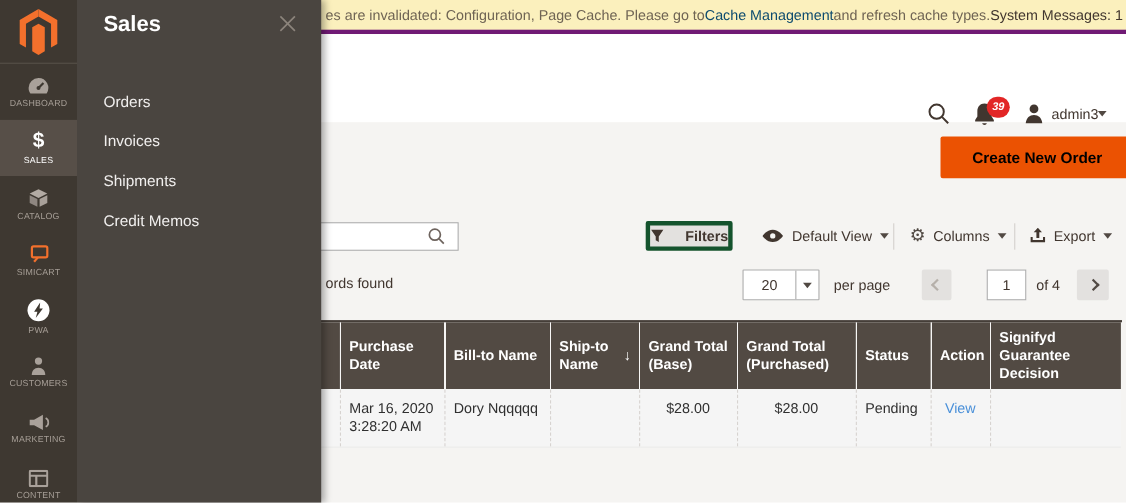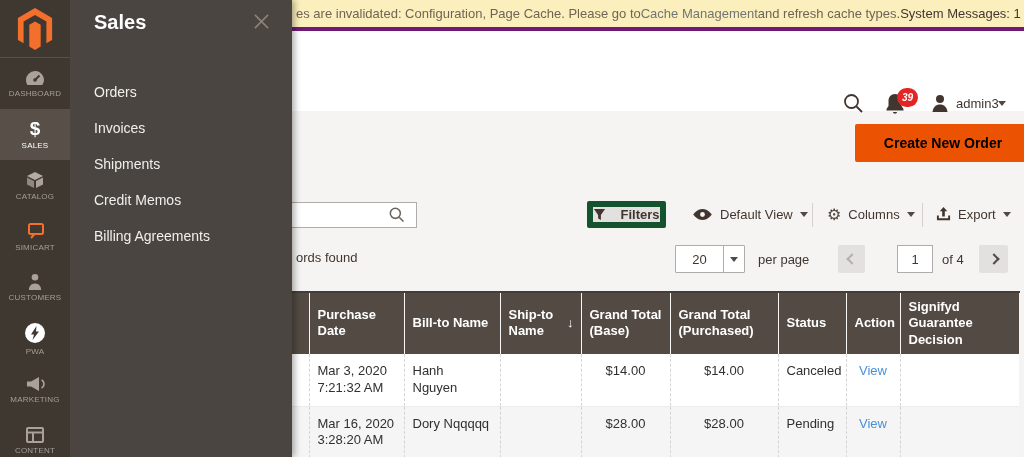--- a/index.html
+++ b/index.html
@@ -1,20 +1,20 @@
 <!DOCTYPE html>
 <html><head>
 <meta charset="utf-8">
 <style>
   * { margin:0; padding:0; box-sizing:border-box; }
   html,body { width:1024px; height:457px; overflow:hidden; font-family:"Liberation Sans", sans-serif; background:#fff; position:relative; }
 
   
   .notif-bar { position:absolute; top:0; left:0; width:1024px; height:31px; background:#fbf0bd; border-bottom:4px solid #701a75; display:flex; align-items:center; padding-left:296px; padding-right:14px; font-size:13px; color:#6f6454; z-index:2; white-space:nowrap; }
-  .notif-bar a { color:#737373; text-decoration:none; }
+  .notif-bar a { color:#0c4a6e; text-decoration:none; }
   .notif-right { margin-left:auto; display:flex; align-items:center; gap:7px; color:#41362f; }
 
   
   .app-header { position:absolute; top:31px; left:0; width:1024px; height:80px; background:#fff; z-index:2; }
   .hdr-item { position:absolute; cursor:pointer; }
   .badge { position:absolute; left:897px; top:57px; min-width:21px; height:19px; border-radius:10px; background:#e22626; color:#fff; font-size:10px; font-weight:bold; display:flex; align-items:center; justify-content:center; padding:0 4px;font-style:italic; }
   .admin-name { position:absolute; left:956px; top:65px; font-size:13px; color:#41362f; }
 
   
   .page-bg { position:absolute; top:111px; left:0; width:1024px; height:346px; background:#f5f4f2; z-index:1; }
@@ -24,21 +24,21 @@
   .chev { width:8px; height:8px; border-left:2px solid #514943; border-bottom:2px solid #514943; display:inline-block; }
   .chev-left { transform:rotate(45deg); border-color:#b6b0aa; }
   .chev-right { transform:rotate(225deg); }
 
   
   .create-btn { position:absolute; left:855px; top:124px; width:176px; height:38px; background:#eb5202; color:#000000; font-size:14px; font-weight:bold; border:none; border-radius:2px; z-index:2; cursor:pointer; font-family:"Liberation Sans", sans-serif; }
 
   
   .search-box { position:absolute; left:240px; top:202px; width:177px; height:26px; border:1px solid #adadad; background:#fff; z-index:2; padding:0 26px 0 8px; font-size:13px; color:#303030; }
   .search-box-icon { position:absolute; left:388px; top:206px; z-index:3; }
-  .filters-btn { position:absolute; left:587px; top:201px; width:79px; height:27px; background:#e3e1df; border:6px solid #14532d; border-radius:2px; display:flex; align-items:center; justify-content:center; gap:14px; font-size:13px; font-weight:bold; color:#41362f; z-index:2; cursor:pointer; }
+  .filters-btn { position:absolute; left:587px; top:201px; width:79px; height:27px; background:#e3e1df; border:4px solid #14532d; border-radius:2px; display:flex; align-items:center; justify-content:space-between; gap:14px; font-size:13px; font-weight:bold; color:#41362f; z-index:2; cursor:pointer; }
   .tool-group { position:absolute; top:201px; height:27px; display:flex; align-items:center; gap:7px; font-size:13px; color:#41362f; z-index:2; cursor:pointer; }
   .tool-sep { position:absolute; top:203px; width:1px; height:24px; background:#d4d0cc; z-index:2; }
   .gear-glyph { font-size:16px; line-height:16px; color:#514943; }
 
   
   .records-text { position:absolute; left:296px; top:250px; font-size:13px; color:#41362f; z-index:2; }
   .pp-select { position:absolute; left:675px; top:245px; width:70px; height:28px; background:#fff; border:1px solid #adadad; border-radius:1px; display:flex; z-index:2; cursor:pointer; }
   .pp-value { width:47px; display:flex; align-items:center; justify-content:center; font-size:13px; color:#41362f; }
   .pp-caret { flex:1; border-left:1px solid #adadad; display:flex; align-items:center; justify-content:center; }
   .per-page { position:absolute; left:758px; top:252px; font-size:13px; color:#41362f; z-index:2; }
@@ -193,31 +193,20 @@
         <th>Bill-to Name</th>
         <th><span>Ship-to Name</span><span class="sort-arrow">↓</span></th>
         <th>Grand Total (Base)</th>
         <th>Grand Total (Purchased)</th>
         <th>Status</th>
         <th>Action</th>
         <th>Signifyd Guarantee Decision</th>
       </tr>
     </thead>
     <tbody>
-      <tr>
-        <td></td>
-        <td>Mar 3, 2020 7:21:32 AM</td>
-        <td>Hanh Nguyen</td>
-        <td></td>
-        <td class="money">$14.00</td>
-        <td class="money">$14.00</td>
-        <td>Canceled</td>
-        <td class="action"><a href="#">View</a></td>
-        <td></td>
-      </tr>
       <tr class="alt">
         <td></td>
         <td>Mar 16, 2020 3:28:20 AM</td>
         <td>Dory Nqqqqq</td>
         <td></td>
         <td class="money">$28.00</td>
         <td class="money">$28.00</td>
         <td>Pending</td>
         <td class="action"><a href="#">View</a></td>
         <td></td>
@@ -233,21 +222,20 @@
     <svg width="17" height="17" viewBox="0 0 18 18">
         <line x1="2" y1="2" x2="16" y2="16" stroke="#8c847c" stroke-width="1.6"></line>
         <line x1="16" y1="2" x2="2" y2="16" stroke="#8c847c" stroke-width="1.6"></line>
       </svg>
   </span>
   <div class="flyout-items">
     <div class="flyout-item">Orders</div>
     <div class="flyout-item">Invoices</div>
     <div class="flyout-item">Shipments</div>
     <div class="flyout-item">Credit Memos</div>
-    <div class="flyout-item">Billing Agreements</div>
   </div>
 </div>
 
 <div class="sidebar">
   <div class="logo">
     <svg width="38" height="44" viewBox="0 0 40 46">
       <path d="M20 1 2 11.5 2 34.5 8 38 8 15.2 20 8.2 Z" fill="#f3702c"></path>
       <path d="M20 1 38 11.5 38 34.5 32 38 32 15.2 20 8.2 Z" fill="#f3702c"></path>
       <path d="M14 18.6 14 41.5 20 45 26 41.5 26 18.6 20 15.2 Z" fill="#f3702c"></path>
     </svg>
@@ -273,32 +261,32 @@
     <span class="lbl">CATALOG</span>
   </div>
   <div class="nav-item">
     <svg width="20" height="18" viewBox="0 0 20 18">
         <rect x="4" y="2" width="14" height="10" rx="1.5" fill="none" stroke="#f3702c" stroke-width="2"></rect>
         <path d="M6 16l3.5-4" stroke="#f3702c" stroke-width="2" fill="none"></path>
       </svg>
     <span class="lbl">SIMICART</span>
   </div>
   <div class="nav-item">
+    <svg width="22" height="22" viewBox="0 0 22 22">
+        <circle cx="11" cy="11" r="10" fill="#fff"></circle>
+        <path d="M12.5 4 7 12.5h3L8.5 18 15 9.5h-3z" fill="#3e3831"></path>
+      </svg>
+    <span class="lbl">PWA</span>
+  </div>
+  <div class="nav-item">
     <svg width="16" height="17" viewBox="0 0 16 18">
         <circle cx="8" cy="4.5" r="3.5" fill="#a9a19a"></circle>
         <path d="M1.5 18c0-4 2.5-7 6.5-7s6.5 3 6.5 7z" fill="#a9a19a"></path>
       </svg>
     <span class="lbl">CUSTOMERS</span>
-  </div>
-  <div class="nav-item">
-    <svg width="22" height="22" viewBox="0 0 22 22">
-        <circle cx="11" cy="11" r="10" fill="#fff"></circle>
-        <path d="M12.5 4 7 12.5h3L8.5 18 15 9.5h-3z" fill="#3e3831"></path>
-      </svg>
-    <span class="lbl">PWA</span>
   </div>
   <div class="nav-item">
     <svg width="20" height="16" viewBox="0 0 20 16">
         <path d="M2 5.5h4l8-4.5v14l-8-4.5H2z" fill="#a9a19a"></path>
         <path d="M16.5 4a4.5 4.5 0 0 1 0 8" stroke="#a9a19a" stroke-width="1.6" fill="none"></path>
       </svg>
     <span class="lbl">MARKETING</span>
   </div>
   <div class="nav-item">
     <svg width="18" height="16" viewBox="0 0 18 16">

